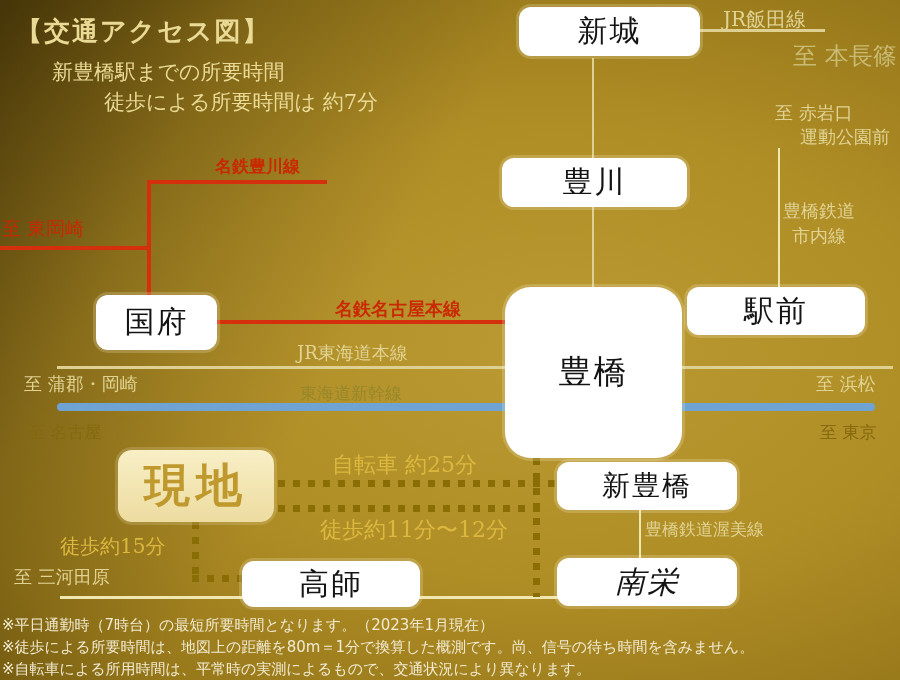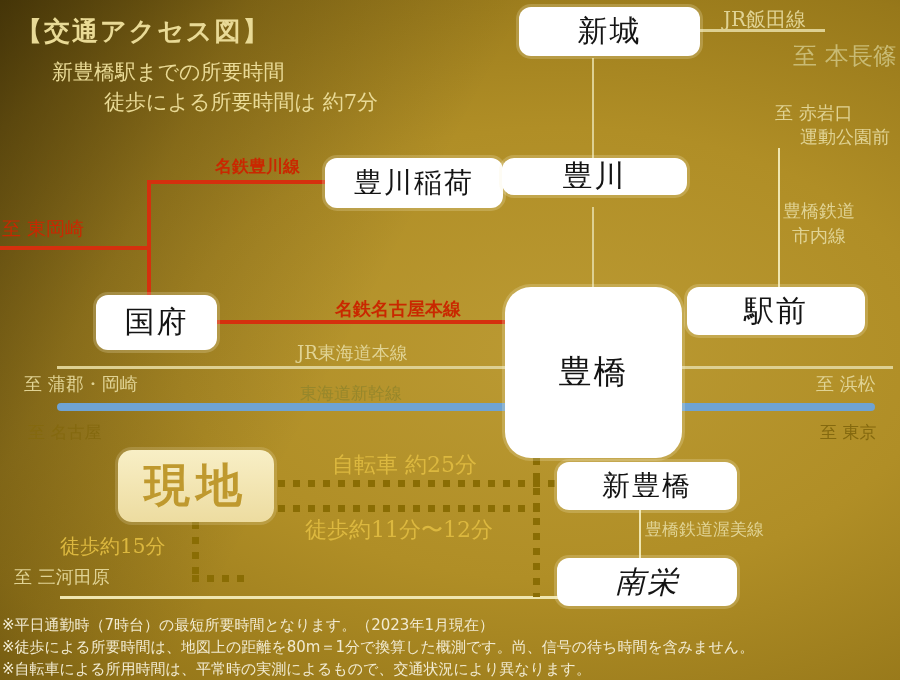--- a/index.html
+++ b/index.html
@@ -12,21 +12,21 @@
   }
   
   .st{
     position:absolute;background:#ffffff;border-radius:12px;
     display:flex;align-items:center;justify-content:center;
     color:#141414;font-size:30px;letter-spacing:2px;
     box-shadow:0 0 0 3px rgba(250,240,205,0.22);
   }
   #st-shinshiro{left:519px;top:7px;width:181px;height:49px;}
   #st-toyokawainari{left:325px;top:158px;width:178px;height:50px;font-size:28px;}
-  #st-toyokawa{left:502px;top:158px;width:185px;height:37px;}
+  #st-toyokawa{left:502px;top:158px;width:185px;height:49px;}
   #st-kou{left:96px;top:295px;width:121px;height:55px;}
   #st-toyohashi{left:505px;top:287px;width:177px;height:171px;border-radius:26px;font-size:33px;}
   #st-ekimae{left:687px;top:287px;width:178px;height:48px;}
   #st-shintoyohashi{left:557px;top:462px;width:180px;height:48px;font-size:28px;}
   #st-minamiei{left:557px;top:558px;width:180px;height:48px;font-style:italic;}
   #st-takashi{left:242px;top:561px;width:178px;height:46px;}
   #genchi{
     position:absolute;left:118px;top:450px;width:156px;height:72px;
     background:linear-gradient(#f8efc6,#eddca0);border-radius:14px;
     display:flex;align-items:center;justify-content:center;
@@ -71,21 +71,21 @@
   #lb-higashiokazaki{left:2px;top:216px;font-size:19px;color:#c92800;}
   #lb-shinai{left:783px;top:198px;font-size:18px;text-align:center;line-height:25px;}
   #lb-meitetsu-nagoya{left:287px;top:297px;font-size:18px;color:#c92800;font-weight:bold;margin-left:48px;}
   #lb-jr-tokaido{left:297px;top:341px;font-size:18px;}
   #lb-gamagori{left:24px;top:372px;font-size:18px;}
   #lb-hamamatsu{left:816px;top:372px;font-size:18px;}
   #lb-shinkansen{left:300px;top:382px;font-size:17px;color:#97872b;}
   #lb-nagoya{left:28px;top:421px;font-size:17px;color:#84690f;}
   #lb-tokyo{left:820px;top:421px;font-size:17px;color:#84690f;}
   #lb-bike{left:332px;top:450px;font-size:22px;color:#dcb83f;}
-  #lb-walk1112{left:305px;top:515px;font-size:22px;color:#dcb83f;}
+  #lb-walk1112{left:320px;top:515px;font-size:22px;color:#dcb83f;}
   #lb-walk15{left:60px;top:533px;font-size:20px;color:#dcb83f;}
   #lb-atsumi{left:645px;top:518px;font-size:17px;}
   #lb-mikawatahara{left:14px;top:565px;font-size:18px;}
   .note{position:absolute;left:2px;color:#f1ead0;font-size:15px;font-family:"DejaVu Sans","Liberation Sans",sans-serif;white-space:nowrap;}
   #note1{top:616px;text-align:center;}
   #note2{top:638px;}
   #note3{top:660px;}
 </style>
 </head>
 <body>
@@ -134,26 +134,26 @@
   <div class="lbl" id="lb-nagoya">至 名古屋</div>
   <div class="lbl" id="lb-tokyo">至 東京</div>
   <div class="lbl" id="lb-atsumi">豊橋鉄道渥美線</div>
   <div class="lbl" id="lb-mikawatahara">至 三河田原</div>
 
   <div class="lbl" id="lb-bike">自転車 約25分</div>
   <div class="lbl" id="lb-walk1112">徒歩約11分〜12分</div>
   <div class="lbl" id="lb-walk15">徒歩約15分</div>
 
   <div class="st" id="st-shinshiro">新城</div>
-  <div class="st" id="st-toyokawainari">豊川稲荷</div>
   <div class="st" id="st-toyokawa">豊川</div>
   <div class="st" id="st-kou">国府</div>
   <div class="st" id="st-toyohashi">豊橋</div>
   <div class="st" id="st-ekimae">駅前</div>
   <div class="st" id="st-shintoyohashi">新豊橋</div>
   <div class="st" id="st-minamiei">南栄</div>
+  <div class="st" id="st-takashi">高師</div>
   <div id="genchi">現地</div>
 
   <div class="note" id="note1">※平日通勤時（7時台）の最短所要時間となります。（2023年1月現在）</div>
   <div class="note" id="note2">※徒歩による所要時間は、地図上の距離を80m＝1分で換算した概測です。尚、信号の待ち時間を含みません。</div>
   <div class="note" id="note3">※自転車による所用時間は、平常時の実測によるもので、交通状況により異なります。</div>
 
 </div>
 
 </body></html>

